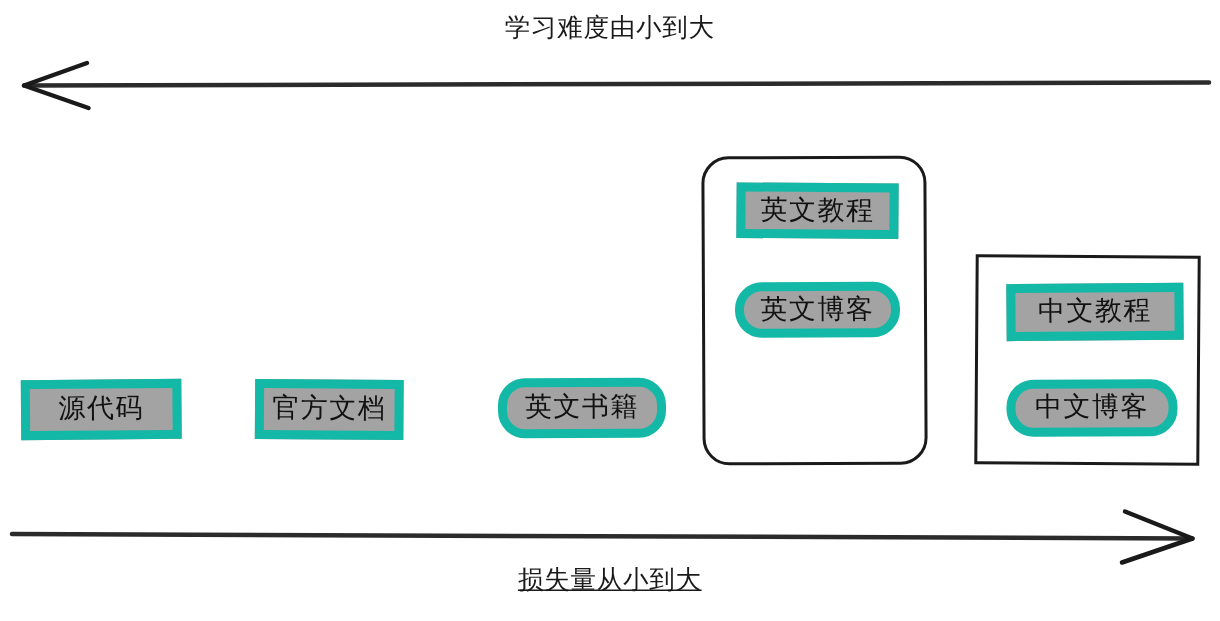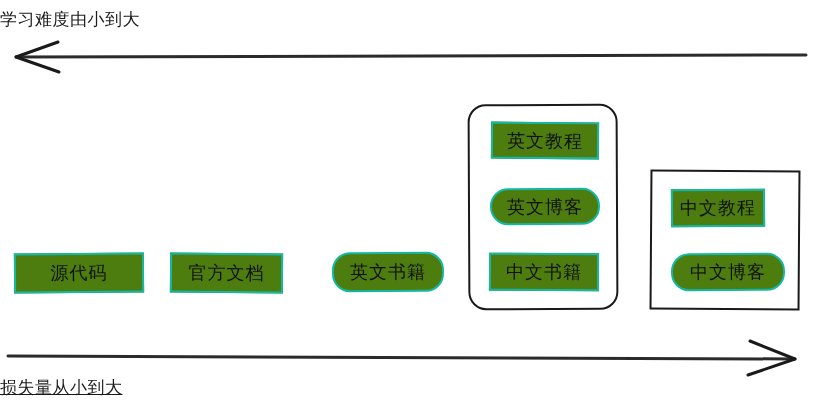--- a/index.html
+++ b/index.html
@@ -21,38 +21,38 @@
     width: 813px;
     height: 414px;
   }
   .axis-label {
     position: absolute;
     font-size: 17px;
     line-height: 20px;
     letter-spacing: 0.5px;
     color: #1a1a1a;
     white-space: nowrap;
-    text-align: left;
+    text-align: center;
   }
   #top-axis-label {
     left: 0;
     right: 0;
     top: 9px;
   }
   #bottom-axis-label {
     left: 0;
     right: 0;
     top: 377px;
     text-decoration: underline;
   }
   .node-box {
     position: absolute;
     box-sizing: border-box;
-    background: #4d7c0f;
-    border: 2px solid #14b8a6;
+    background: #a3a3a3;
+    border: 6px solid #14b8a6;
     display: flex;
     align-items: center;
     justify-content: center;
   }
   .node-label {
     font-size: 18px;
     line-height: 20px;
     letter-spacing: 1px;
     color: #111111;
     white-space: nowrap;
@@ -91,49 +91,46 @@
       <line x1="16" y1="57" x2="806" y2="55" stroke="#2b2b2b" stroke-width="3" stroke-linecap="round"></line>
       <polyline points="58,42 16,57 59,72" fill="none" stroke="#1a1a1a" stroke-width="3" stroke-linecap="round" stroke-linejoin="round"></polyline>
     </g>
 
     <g>
       <line x1="8" y1="356" x2="795" y2="359" stroke="#2b2b2b" stroke-width="3" stroke-linecap="round"></line>
       <polyline points="750,341 795,359 748,375" fill="none" stroke="#1a1a1a" stroke-width="3" stroke-linecap="round" stroke-linejoin="round"></polyline>
     </g>
   </svg>
 
-  <div class="node-box tilt-a" style="left:14px; top:253px; width:130px; height:40px;">
+  <div class="node-box tilt-a" style="left:14px; top:253px; width:107px; height:40px;">
     <span class="node-label">源代码</span>
   </div>
 
-  <div class="node-box tilt-b" style="left:170px; top:253px; width:113px; height:40px;">
+  <div class="node-box tilt-b" style="left:170px; top:253px; width:99px; height:40px;">
     <span class="node-label">官方文档</span>
   </div>
 
   <div class="node-box tilt-c" style="left:332px; top:252px; width:112px; height:40px;">
     <span class="node-label">英文书籍</span>
   </div>
 
   <div class="group-box tilt-c" style="left:468px; top:104px; width:150px; height:206px;"></div>
 
   <div class="node-box tilt-b" style="left:491px; top:122px; width:108px; height:37px;">
     <span class="node-label">英文教程</span>
   </div>
 
   <div class="node-box tilt-c" style="left:490px; top:188px; width:110px; height:37px;">
     <span class="node-label">英文博客</span>
   </div>
 
-  <div class="node-box tilt-d" style="left:489px; top:253px; width:110px; height:38px;">
-    <span class="node-label">中文书籍</span>
-  </div>
 
   <div class="group-box tilt-b" style="left:650px; top:170px; width:150px; height:140px;"></div>
 
-  <div class="node-box tilt-a" style="left:671px; top:189px; width:94px; height:38px;">
+  <div class="node-box tilt-a" style="left:671px; top:189px; width:118px; height:38px;">
     <span class="node-label">中文教程</span>
   </div>
 
   <div class="node-box tilt-c" style="left:671px; top:253px; width:114px; height:38px;">
     <span class="node-label">中文博客</span>
   </div>
 
 </div>
 
 </body></html>

